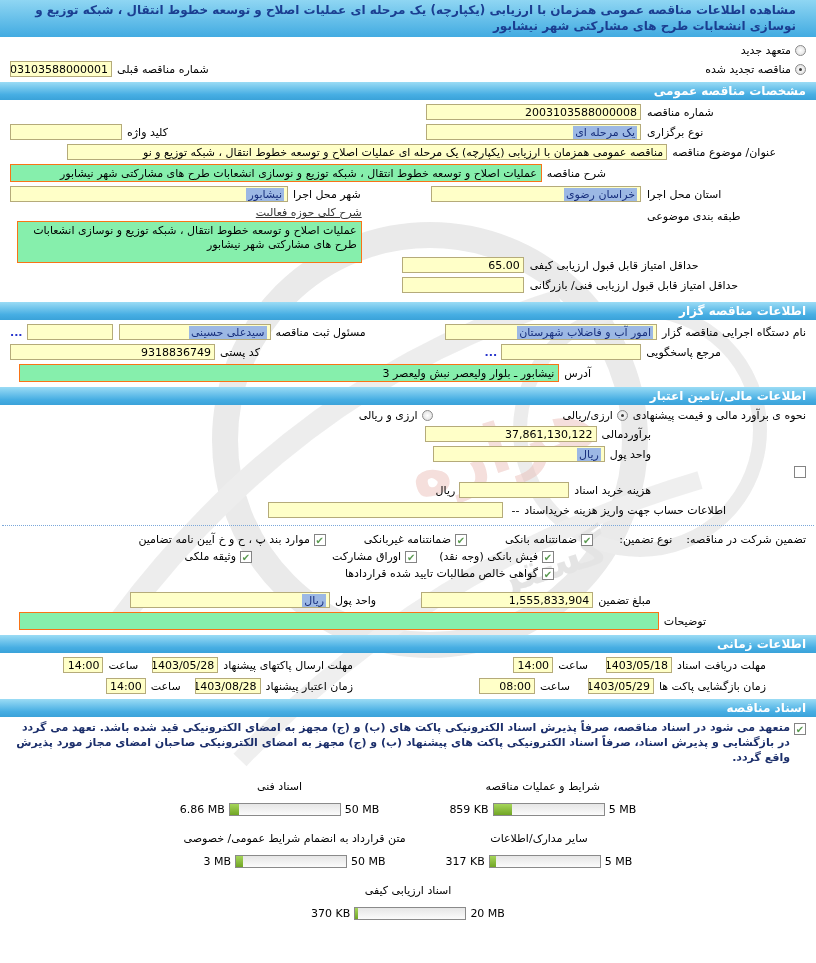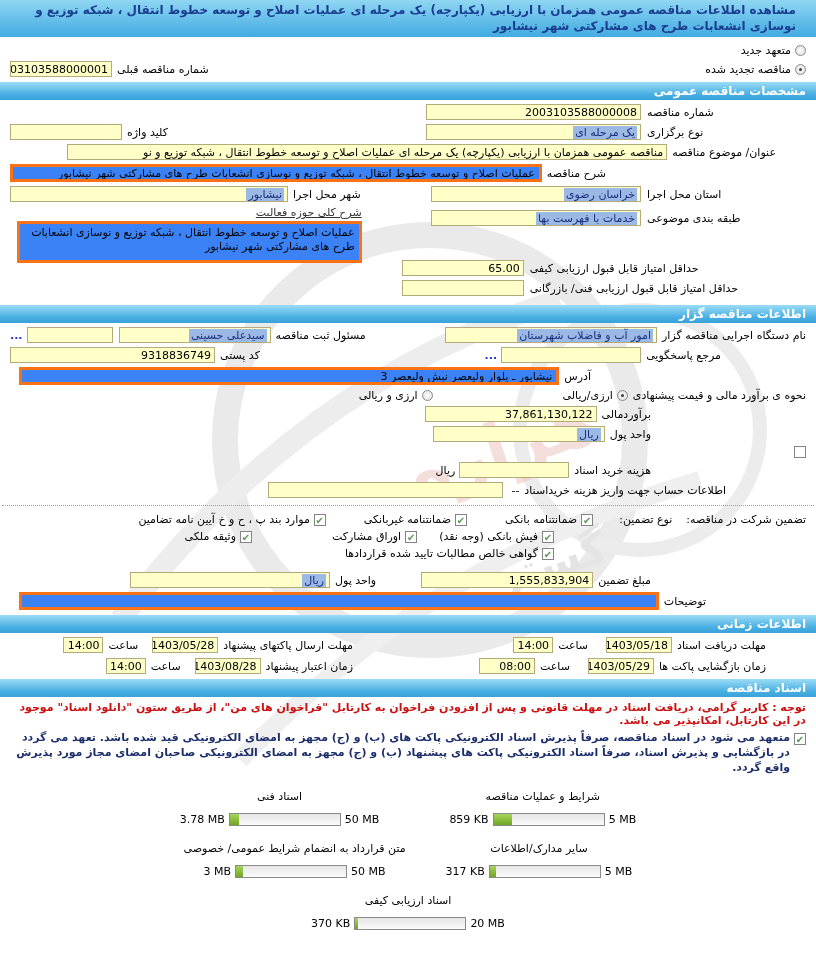--- a/index.html
+++ b/index.html
@@ -27,21 +27,21 @@
   }
   
   .row { display:flex; align-items:center; margin:4px 10px; }
   .lbl { white-space:nowrap; margin-left:5px; }
   .lblw { width:165px; text-align:left; white-space:nowrap; padding-left:6px; }
   .f {
     background:#ffffc8; border:1px solid #b5ab7a; height:16px;
     display:flex; align-items:center; padding:0 3px; overflow:hidden; white-space:nowrap;
   }
   .f.num { direction:ltr; justify-content:flex-end; }
-  .whitef { background:#3b82f6; border:3px solid #f97316; height:18px; display:flex; align-items:center; padding:0 4px; overflow:hidden; white-space:nowrap; }
+  .whitef { background:#86efac; border:1px solid #f97316; height:18px; display:flex; align-items:center; padding:0 4px; overflow:hidden; white-space:nowrap; }
   .sel { background:#9cb8e4; color:#182f7d; padding:0 2px; }
   .dots { color:#2633cc; font-weight:bold; margin-right:4px; cursor:pointer; }
   
   .radio { width:11px; height:11px; min-width:11px; border-radius:50%; border:1px solid #8a8a8a;
     background:radial-gradient(#ffffff,#d9d9d9); margin-left:4px; position:relative; }
   .radio.on::after { content:""; position:absolute; inset:3px; background:#3c3c3c; border-radius:50%; }
   .cb { width:12px; height:12px; min-width:12px; border:1px solid #848484; background:#fff;
     margin-left:4px; font-size:10px; line-height:11px; text-align:center; color:#5a9a50; }
   .cb.on::before { content:"✔"; }
   .cbi { display:flex; align-items:center; white-space:nowrap; }
@@ -135,23 +135,20 @@
       <span class="f" style="width:278px;">
           <span class="sel">نیشابور</span>
         </span>
     </span>
   </div>
 
   <div style="display:flex; margin:2px 0;">
     <div style="width:52%;">
       <div class="row">
         <span class="lblw">طبقه بندی موضوعی</span>
-        <span class="f" style="width:210px;">
-            <span class="sel">خدمات با فهرست بها</span>
-          </span>
       </div>
       <div style="height:26px;"></div>
       <div class="row">
         <span style="flex:1; text-align:left; padding-left:6px; white-space:nowrap;">حداقل امتیاز قابل قبول ارزیابی کیفی</span>
         <span class="f num" style="width:122px;">65.00</span>
       </div>
       <div class="row">
         <span style="flex:1; text-align:left; padding-left:6px; white-space:nowrap;">حداقل امتیاز قابل قبول ارزیابی فنی/ بازرگانی</span>
         <span class="f" style="width:122px;"></span>
       </div>
@@ -191,20 +188,21 @@
       <span class="lbl">کد پستی</span>
       <span class="f num" style="width:205px;">9318836749</span>
     </span>
   </div>
 
   <div class="row" style="margin-right:225px;">
     <span class="lbl">آدرس</span>
     <span class="whitef" style="width:540px;">نیشابور ـ بلوار ولیعصر نبش ولیعصر 3</span>
   </div>
 
+  <div class="section-bar">اطلاعات مالی/تامین اعتبار</div>
 
   <div class="row">
     <span class="lbl">نحوه ی برآورد مالی و قیمت پیشنهادی</span>
     <span class="cbi">
       <span class="radio on"></span>
       <span>ارزی/ریالی</span>
     </span>
     <span class="cbi" style="margin-right:130px;">
       <span class="radio"></span>
       <span>ارزی و ریالی</span>
@@ -319,42 +317,41 @@
     <div class="time-row" style="padding-right:55px;">
       <span class="lbl">زمان اعتبار پیشنهاد</span>
       <span class="f num" style="width:66px;">1403/08/28</span>
       <span class="lbl" style="margin-right:14px;">ساعت</span>
       <span class="f num" style="width:40px;">14:00</span>
     </div>
   </div>
 
   <div class="section-bar">اسناد مناقصه</div>
 
-  <div class="row note" style="margin:2px 10px;">توجه : کاربر گرامی، دریافت اسناد در مهلت قانونی و پس از افزودن فراخوان به کارتابل "فراخوان های من"، از طریق ستون "دانلود اسناد" موجود در این کارتابل، امکانپذیر می باشد.</div>
 
   <div class="row" style="align-items:flex-start;">
     <span class="cb on" style="margin-top:2px;"></span>
     <span class="commit">متعهد می شود در اسناد مناقصه، صرفاً پذیرش اسناد الکترونیکی پاکت های (ب) و (ج) مجهز به امضای الکترونیکی قید شده باشد. تعهد می گردد در بازگشایی و پذیرش اسناد، صرفاً اسناد الکترونیکی پاکت های پیشنهاد (ب) و (ج) مجهز به امضای الکترونیکی صاحبان امضای مجاز مورد پذیرش واقع گردد.</span>
   </div>
 
   <div style="display:flex; justify-content:center; gap:70px; margin-top:14px;">
     <div class="upl">
       <div class="upl-label">شرایط و عملیات مناقصه</div>
       <div class="upl-bar">
         <span>859 KB</span>
         <span class="progress">
             <span class="fill" style="display: block; width: 17%;"></span>
           </span>
         <span>5 MB</span>
       </div>
     </div>
     <div class="upl">
       <div class="upl-label">اسناد فنی</div>
       <div class="upl-bar">
-        <span>3.78 MB</span>
+        <span>6.86 MB</span>
         <span class="progress">
             <span class="fill" style="display: block; width: 8%;"></span>
           </span>
         <span>50 MB</span>
       </div>
     </div>
   </div>
 
   <div style="display:flex; justify-content:center; gap:40px; margin-top:16px;">
     <div class="upl">

